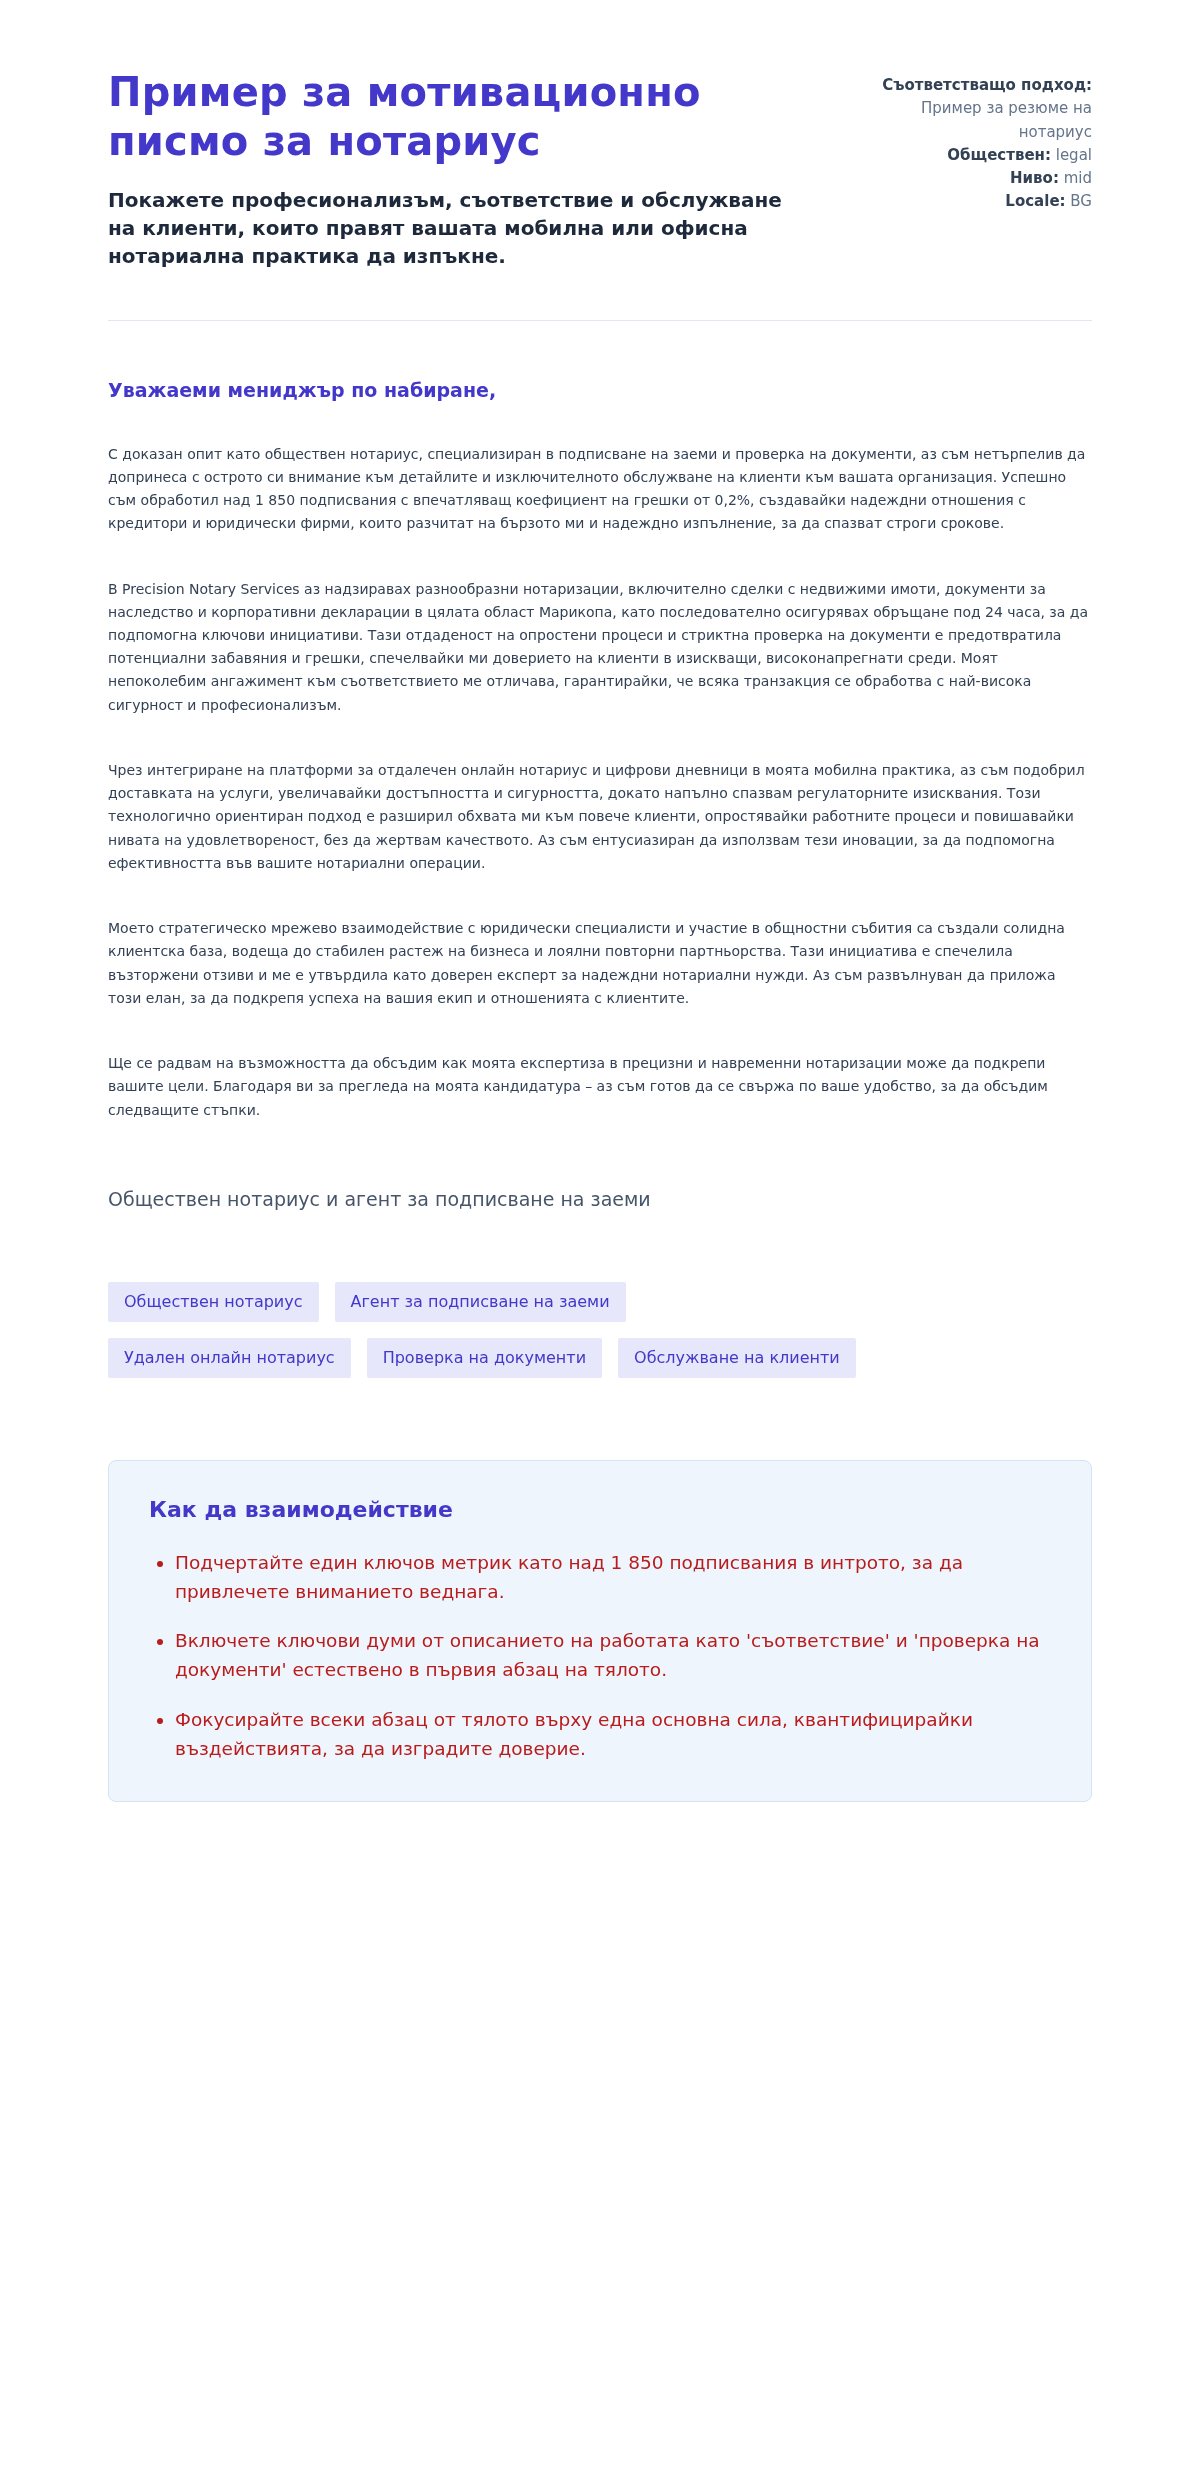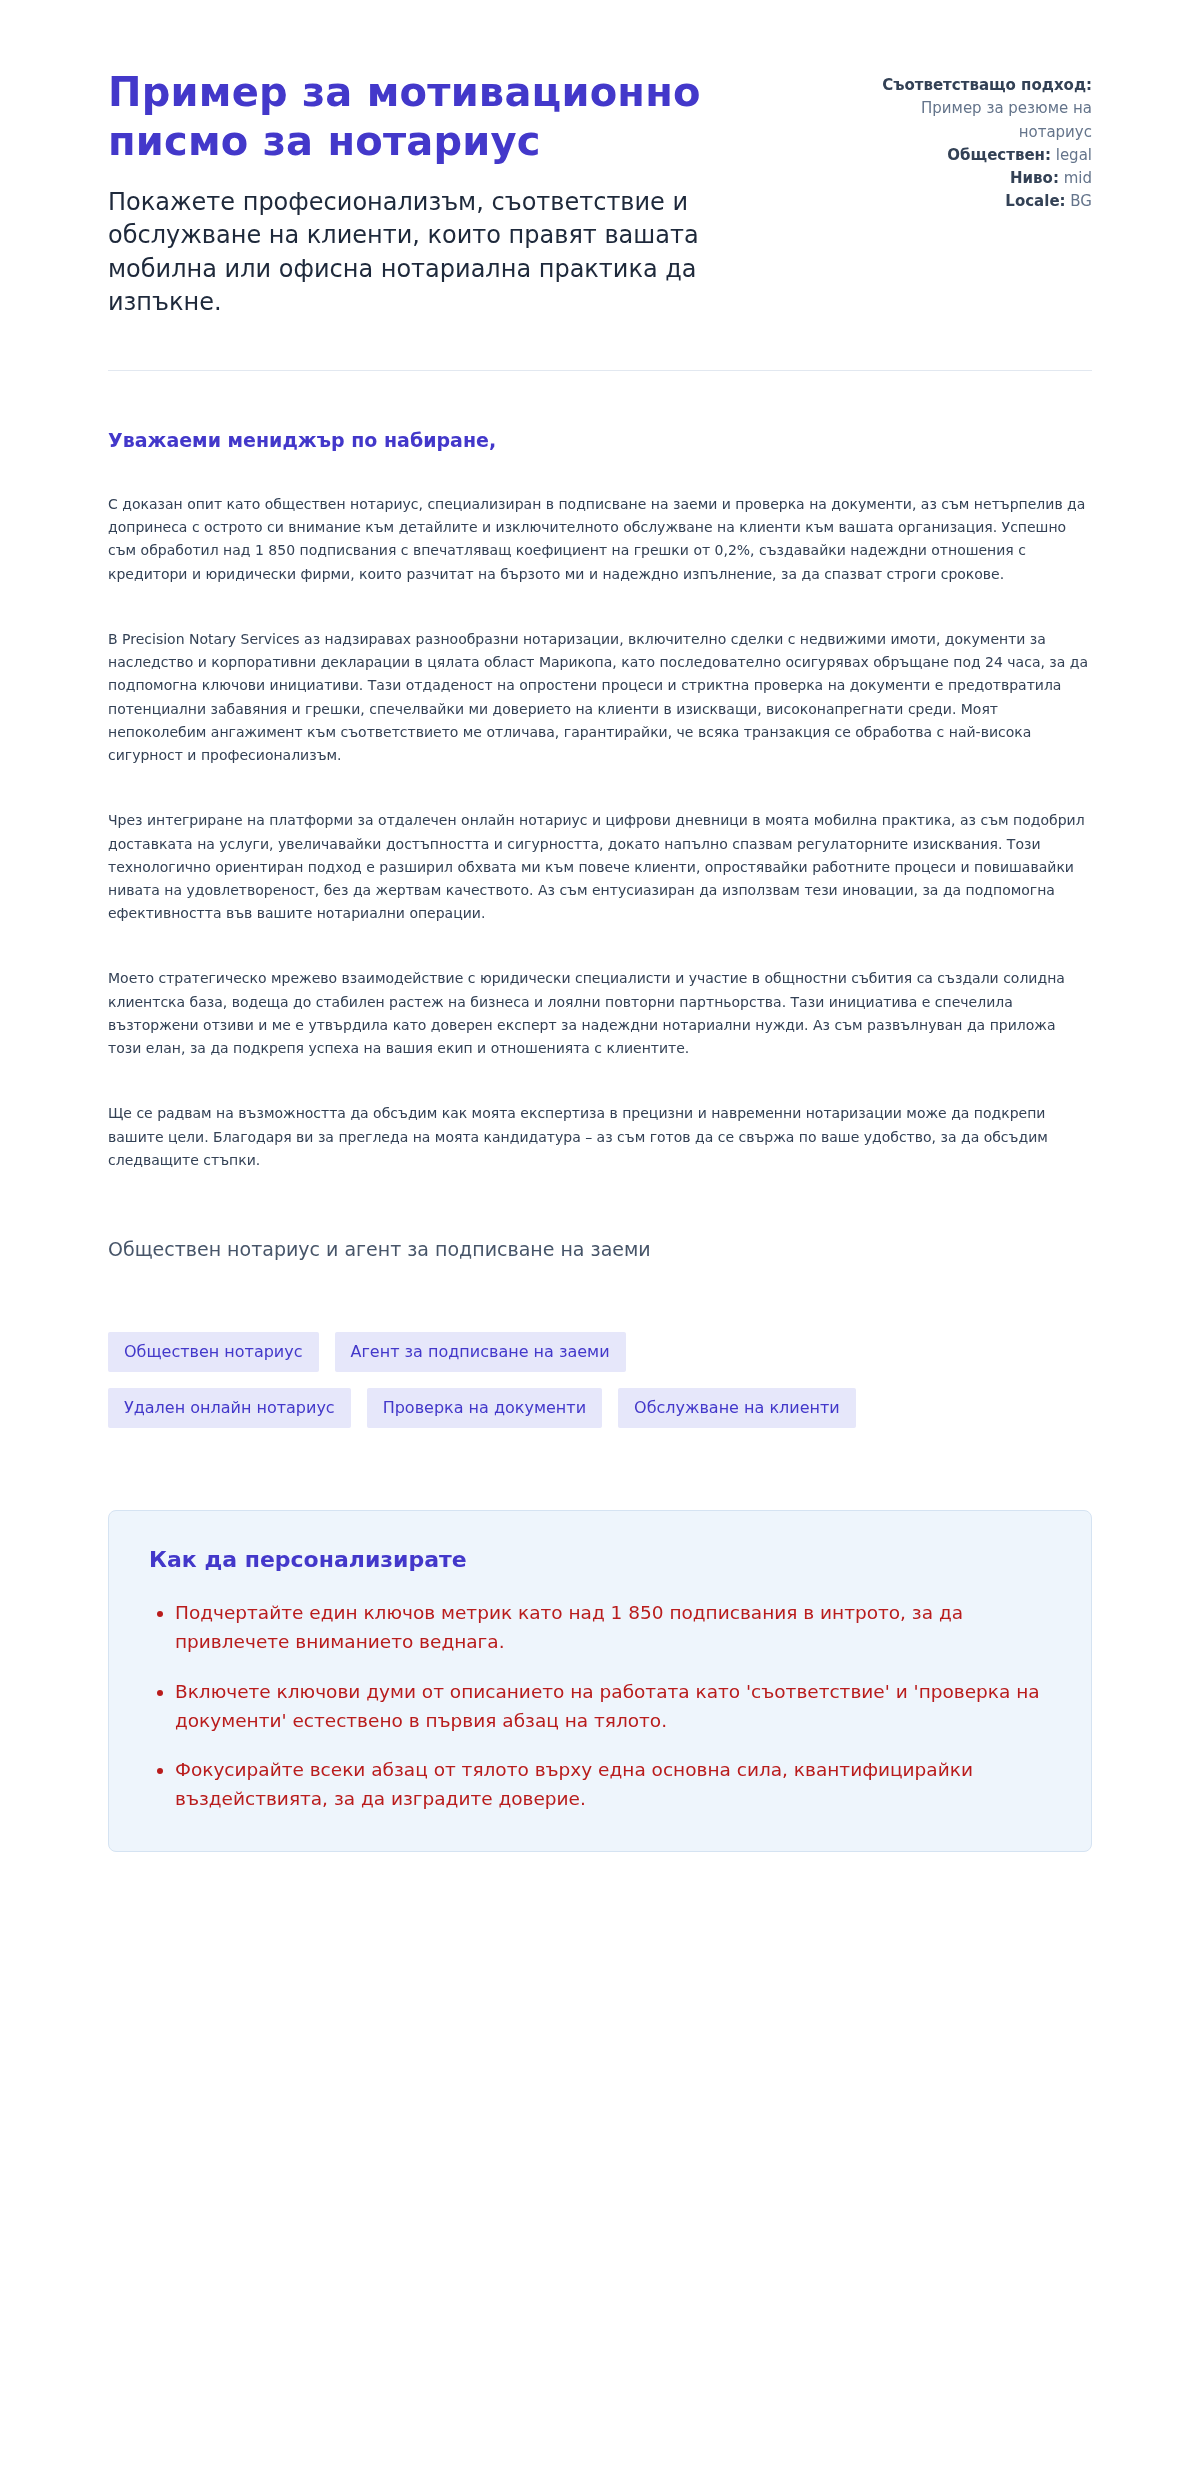--- a/index.html
+++ b/index.html
@@ -27,22 +27,22 @@
   .page-title {
     color: #4338ca;
     font-size: 40px;
     line-height: 1.22;
     font-weight: bold;
     margin: 0 0 20px;
     letter-spacing: 0.2px;
   }
   .page-subtitle {
     color: #1e293b;
-    font-weight: normal;
-    font-size: 24px;
+    font-weight: bold;
+    font-size: 20px;
     line-height: 1.4;
     margin: 0;
   }
   .header-meta {
     text-align: right;
     font-size: 15px;
     line-height: 1.55;
     color: #64748b;
     width: 225px;
     flex-shrink: 0;
@@ -172,21 +172,21 @@
 
   <div class="tags">
     <span class="tag">Обществен нотариус</span>
     <span class="tag">Агент за подписване на заеми</span>
     <span class="tag">Удален онлайн нотариус</span>
     <span class="tag">Проверка на документи</span>
     <span class="tag">Обслужване на клиенти</span>
   </div>
 
   <section class="tips-box">
-    <h2 class="tips-title">Как да персонализирате</h2>
+    <h2 class="tips-title">Как да взаимодействие</h2>
     <ul class="tips-list">
       <li>Подчертайте един ключов метрик като над 1 850 подписвания в интрото, за да привлечете вниманието веднага.</li>
       <li>Включете ключови думи от описанието на работата като 'съответствие' и 'проверка на документи' естествено в първия абзац на тялото.</li>
       <li>Фокусирайте всеки абзац от тялото върху една основна сила, квантифицирайки въздействията, за да изградите доверие.</li>
     </ul>
   </section>
 
 </div>
 
 </body></html>

